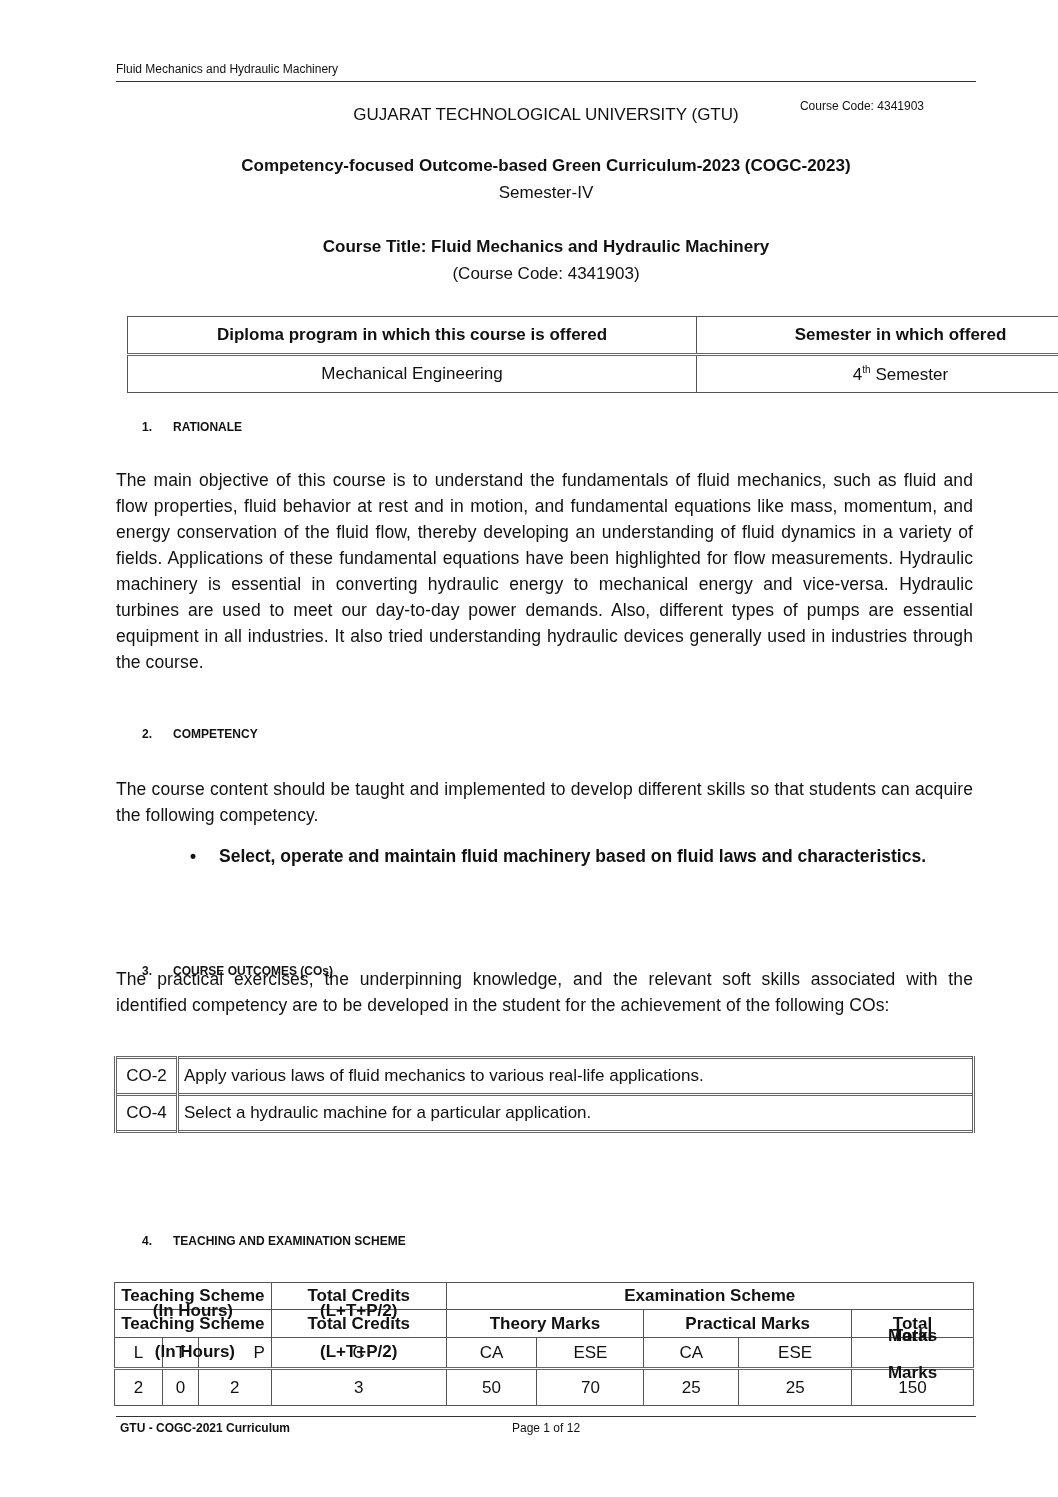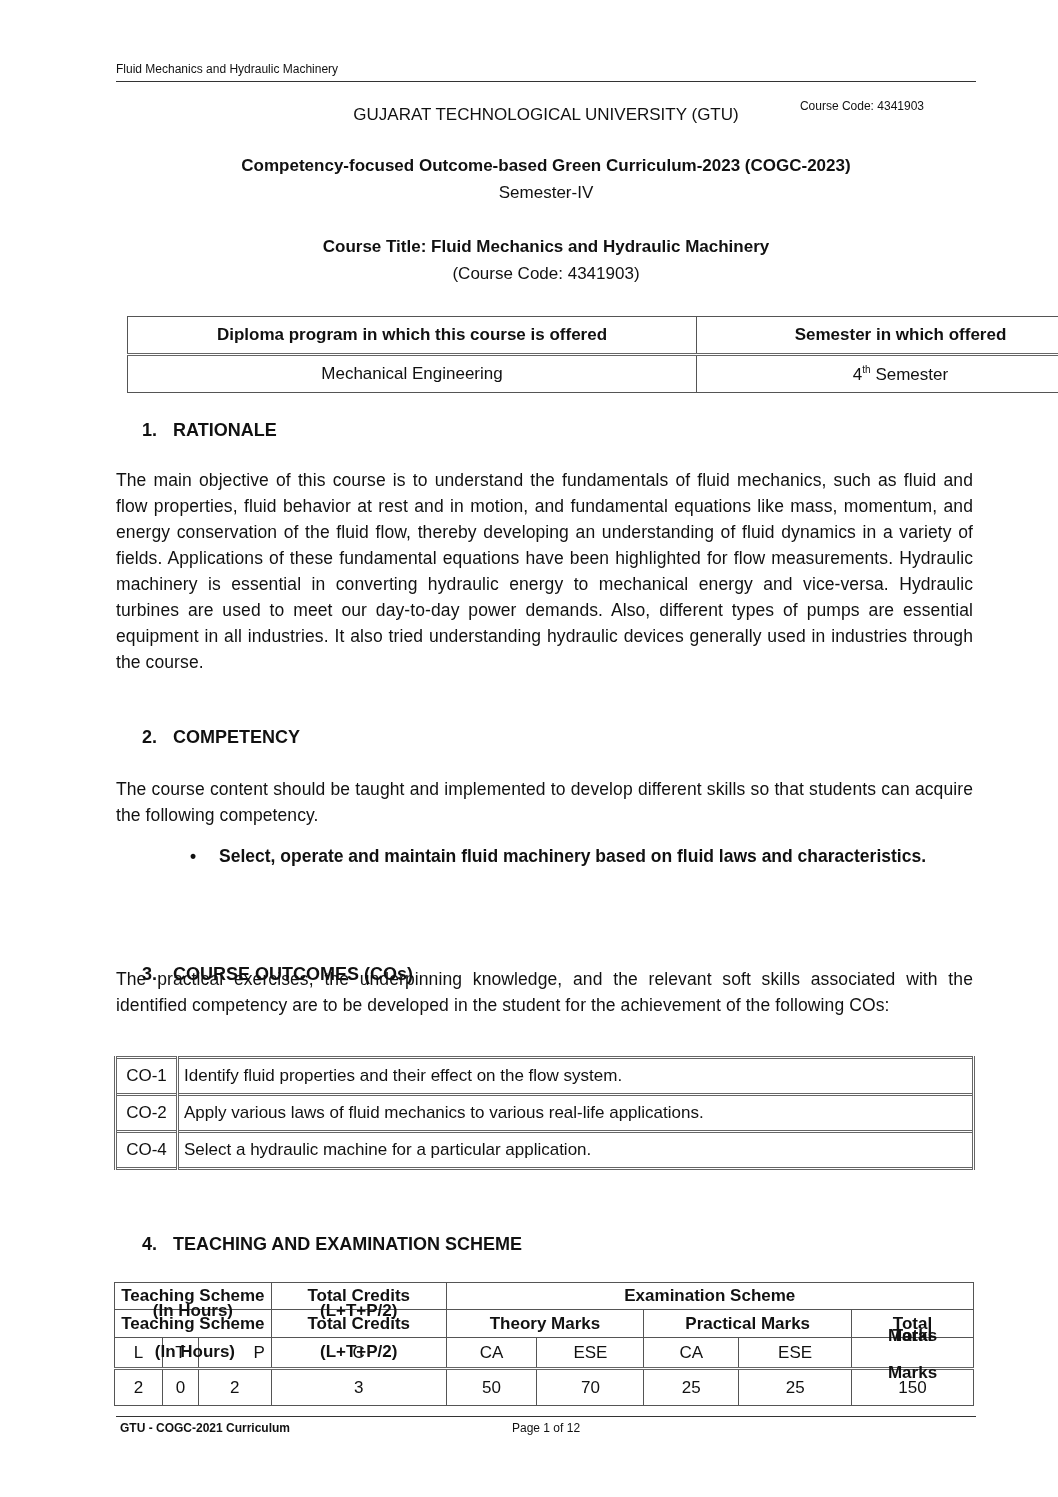--- a/index.html
+++ b/index.html
@@ -39,21 +39,21 @@
       border: 1.5px solid #555;
       height: 38px;
       padding: 0 4px;
       text-align: center;
       vertical-align: middle;
     }
     .prog tr:first-child td { font-weight: bold; border-bottom: 3px double #666; }
     .prog .c1 { width: 569px; }
     .prog sup { font-size: 10px; }
 
-    .sec-head { left: 142px; font-size: 18px; font-weight: bold; }
+    .sec-head { left: 142px; font-size: 12px; font-weight: bold; }
     .sec-head .num { display: inline-block; width: 31px; }
 
     .para {
       left: 116px; width: 857px;
       font-size: 17.5px; line-height: 26px;
       text-align: justify;
       letter-spacing: 0.1px;
     }
 
     .bullet-wrap {
@@ -144,24 +144,20 @@
   <div class="txt">Select, operate and maintain fluid machinery based on fluid laws and characteristics.</div>
 </div>
 
 <div class="abs sec-head" style="top:964px;">
   <span class="num">3.</span><span>COURSE OUTCOMES (COs)</span>
 </div>
 <div class="abs para" style="top:966px;">The practical exercises, the underpinning knowledge, and the relevant soft skills associated with the identified competency are to be developed in the student for the achievement of the following COs:</div>
 
 <table class="abs co">
   <tbody>
-      <tr>
-    <td class="id">CO-1</td>
-    <td>Identify fluid properties and their effect on the flow system.</td>
-  </tr>
   <tr>
     <td class="id">CO-2</td>
     <td>Apply various laws of fluid mechanics to various real-life applications.</td>
   </tr>
   <tr>
     <td class="id">CO-4</td>
     <td>Select a hydraulic machine for a particular application.</td>
   </tr>
 </tbody>
   </table>

